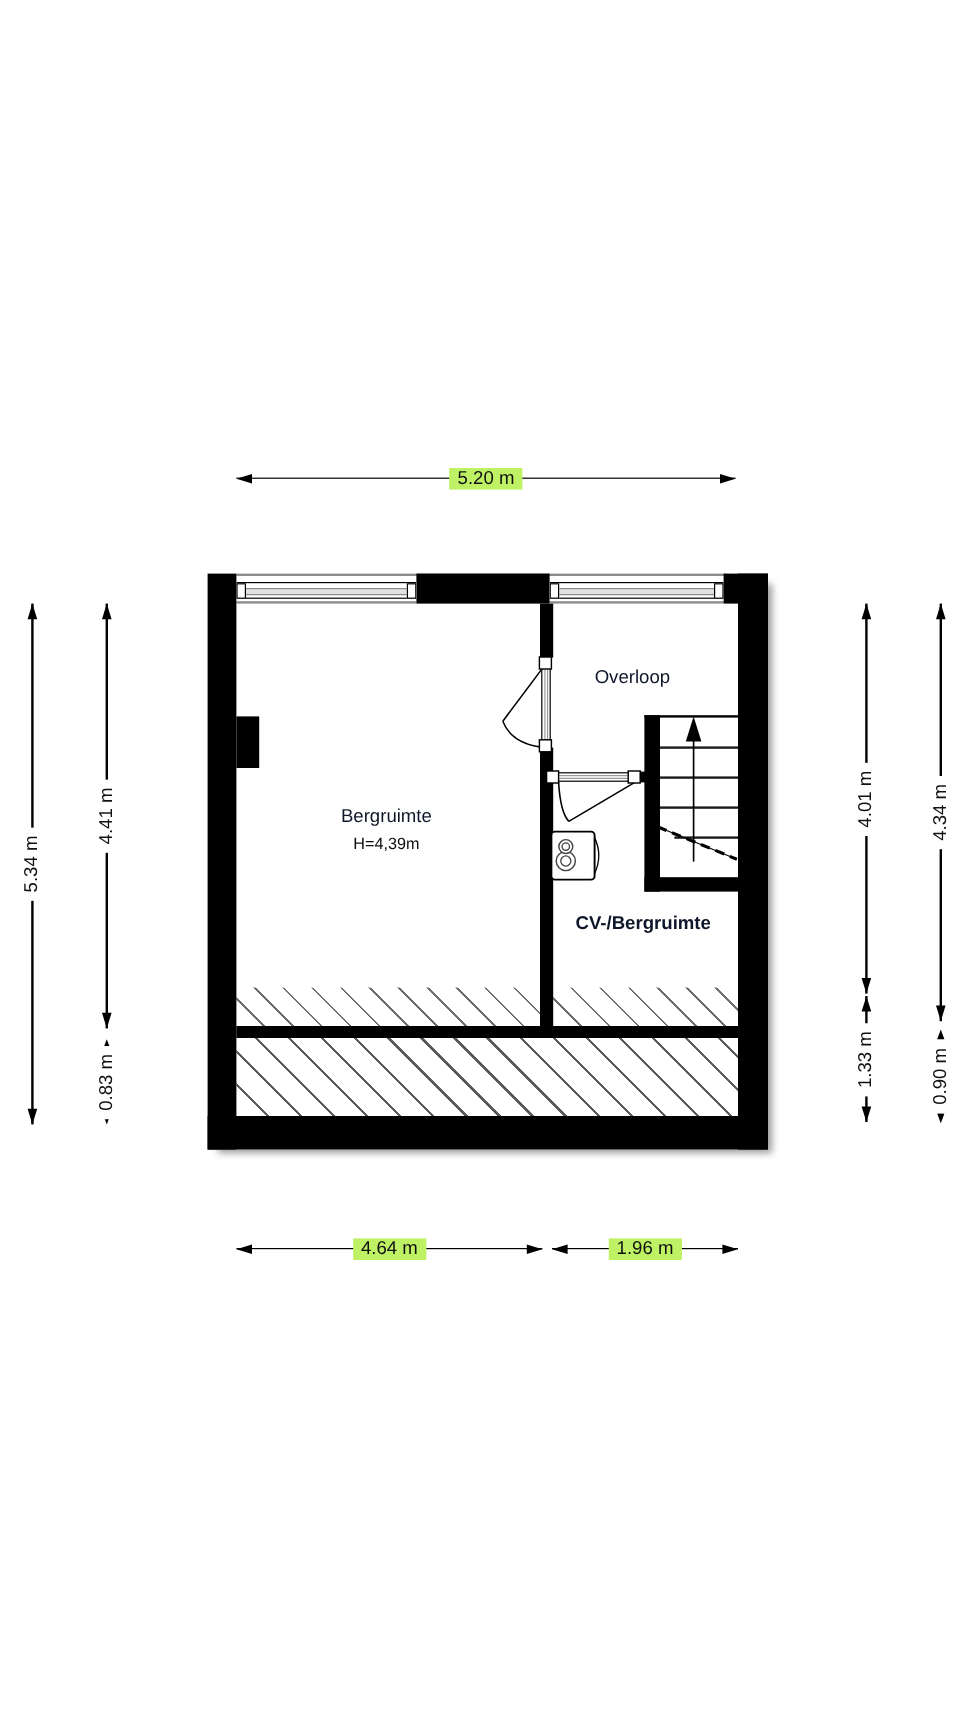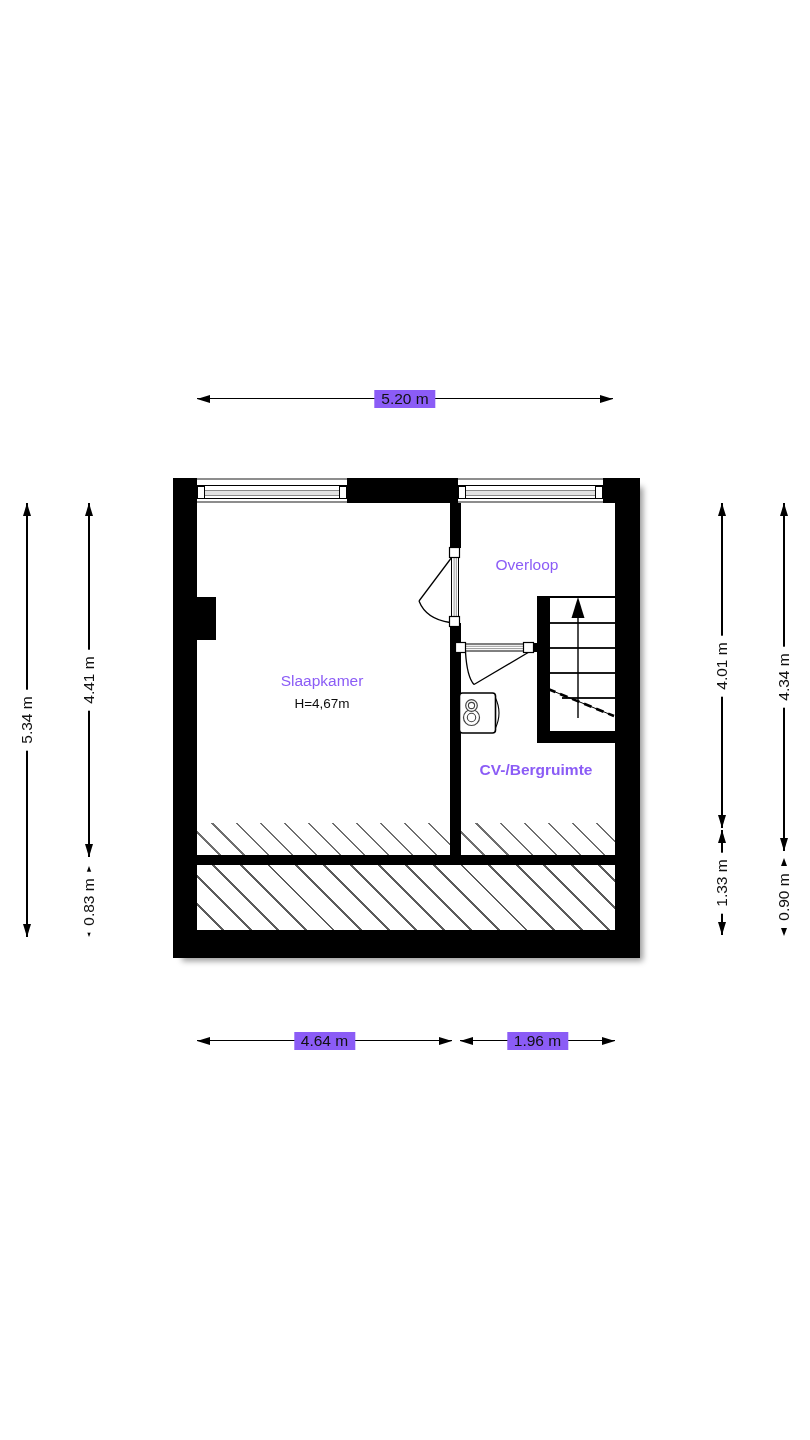--- a/index.html
+++ b/index.html
@@ -17,31 +17,31 @@
   .win .capL,.win .capR{position:absolute;top:-0.5px;bottom:-0.5px;width:8px;background:#fff;
               border:1.2px solid #000;box-sizing:border-box;}
   .win .capL{left:-1px;} .win .capR{right:-1px;}
   
   .hatch{position:absolute;background-image:repeating-linear-gradient(45deg,
           rgba(0,0,0,0) 0px, rgba(0,0,0,0) 15.5px, #6f6f6f 15.5px, #6f6f6f 17px);}
   .hatch.big{background-image:repeating-linear-gradient(45deg,
           rgba(0,0,0,0) 0px, rgba(0,0,0,0) 17.5px, #5c5c5c 17.5px, #5c5c5c 19.5px);}
   .tread{position:absolute;height:2px;background:#1c1c1c;}
   
-  .room-lbl{position:absolute;transform:translate(-50%,-50%);font-size:15.5px;white-space:nowrap;color:#8b5cf6;}
+  .room-lbl{position:absolute;transform:translate(-50%,-50%);font-size:15.5px;white-space:nowrap;color:#0f172a;}
   .room-sub{position:absolute;transform:translate(-50%,-50%);font-size:13.5px;white-space:nowrap;color:#0d0d0d;}
   
   .dimh{position:absolute;height:9px;}
   .dimh .ln{position:absolute;left:0;right:0;top:3.8px;height:1.4px;background:#000;}
   .dimh .aL{position:absolute;left:0;top:0.5px;width:0;height:0;
             border-top:4px solid transparent;border-bottom:4px solid transparent;border-right:13px solid #000;}
   .dimh .aR{position:absolute;right:0;top:0.5px;width:0;height:0;
             border-top:4px solid transparent;border-bottom:4px solid transparent;border-left:13px solid #000;}
   .dimh .lbl{position:absolute;left:50%;top:4.5px;transform:translate(-50%,-50%);
-             background:#8b5cf6;padding:0 7px;font-size:15.5px;white-space:nowrap;}
+             background:#bef264;padding:0 7px;font-size:15.5px;white-space:nowrap;}
   .dimv{position:absolute;width:9px;}
   .dimv .ln{position:absolute;top:0;bottom:0;left:3.8px;width:1.4px;background:#000;}
   .dimv .aT{position:absolute;top:0;left:0.5px;width:0;height:0;
             border-left:4px solid transparent;border-right:4px solid transparent;border-bottom:13px solid #000;}
   .dimv .aB{position:absolute;bottom:0;left:0.5px;width:0;height:0;
             border-left:4px solid transparent;border-right:4px solid transparent;border-top:13px solid #000;}
   .dimv .aTs{position:absolute;top:0;left:1px;width:0;height:0;
             border-left:3.5px solid transparent;border-right:3.5px solid transparent;border-bottom:8px solid #000;}
   .dimv .aBs{position:absolute;bottom:0;left:1px;width:0;height:0;
             border-left:3.5px solid transparent;border-right:3.5px solid transparent;border-top:8px solid #000;}
@@ -126,22 +126,22 @@
     </g>
 
     <g>
       <line x1="548" y1="689" x2="614" y2="716" stroke="#000" stroke-width="1"></line>
       <line x1="548" y1="689" x2="614" y2="716" stroke="#000" stroke-width="2.6" stroke-dasharray="8 5"></line>
       <line x1="578" y1="718" x2="578" y2="616" stroke="#000" stroke-width="1.4"></line>
       <polygon points="578,597 571.5,618 584.5,618" fill="#000"></polygon>
     </g>
   </svg>
 
-  <div class="room-lbl" style="left:322px;top:681px;">Slaapkamer</div>
-  <div class="room-sub" style="left:322px;top:703px;">H=4,67m</div>
+  <div class="room-lbl" style="left:322px;top:681px;">Bergruimte</div>
+  <div class="room-sub" style="left:322px;top:703px;">H=4,39m</div>
   <div class="room-lbl" style="left:527px;top:565px;">Overloop</div>
   <div class="room-lbl" style="left:536px;top:770px;font-weight:bold;">CV-/Bergruimte</div>
 
   <div class="dimh" style="left:197px;top:394px;width:416px;">
     <div class="ln"></div>
     <div class="aL"></div>
     <div class="aR"></div>
     <span class="lbl">5.20 m</span>
   </div>
 

